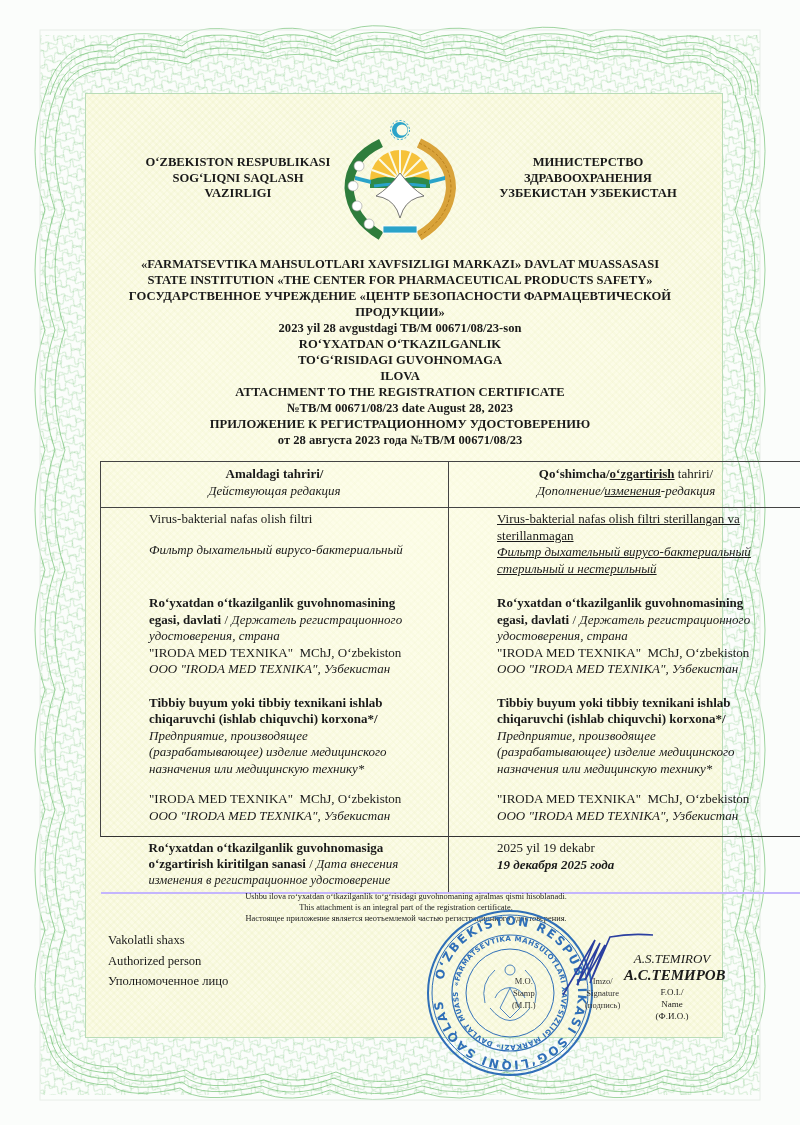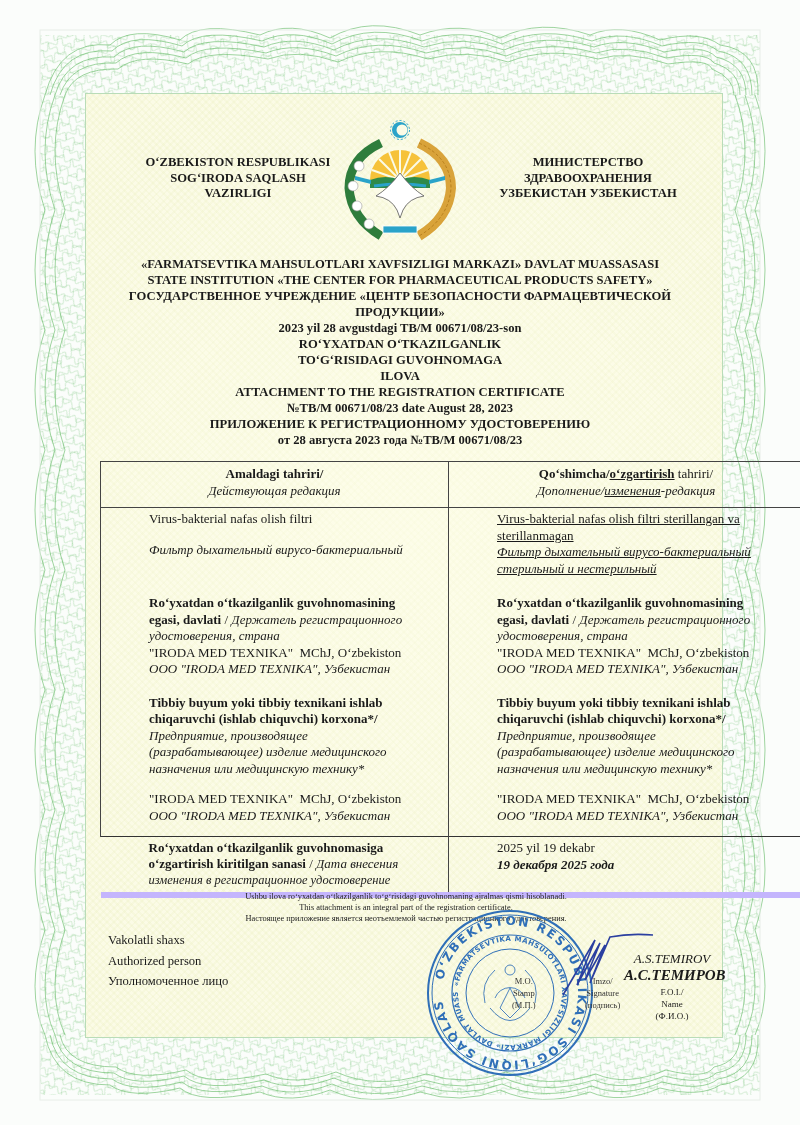--- a/index.html
+++ b/index.html
@@ -22,21 +22,21 @@
   .title-block { position:absolute; left:100px; top:256px; width:600px; text-align:center;
            font-weight:bold; font-size:12.6px; line-height:16px; }
   .title-block div { white-space:nowrap; }
   .tbl { position:absolute; left:100px; top:461px; width:704px; border-collapse:collapse;
          font-size:13px; }
   .tbl td { vertical-align:top; padding:3px 6px 4px 6px; line-height:16.5px; }
   .col1 { width:293px; }
   .tbl .hdr-cell { text-align:center; border:1px solid #444; padding:4px 6px 8px 6px; height:30px; }
   .tbl .body-row td { border-left:1px solid #444; border-right:1px solid #444;padding-left:48px; }
   .tbl .row-first td { border-top:1px solid #444; }
-  .tbl .last-row td { border-top:1.5px solid #333; border-bottom:6px solid #c4b5fd;margin-top:48px; }
+  .tbl .last-row td { border-top:1.5px solid #333; border-bottom:2px solid #c4b5fd;margin-top:48px; }
   .tbl .last-row td.c1 { border-left:none; }
   .tbl .last-row td.c2 { border-right:none; text-align:left; }
   .b { font-weight:bold; }
   .i { font-style:italic; }
   .u { text-decoration:underline; }
   .gap { height:14px; }
   .note { position:absolute; left:100px; top:891px; width:612px; text-align:center;
           font-size:8.4px; line-height:11px; color:#222; }
   .auth { position:absolute; left:108px; top:930px; font-size:12.6px; line-height:20.5px; }
   .sign-name { position:absolute; left:624px; top:951px; text-align:center; width:96px; }
@@ -80,21 +80,21 @@
     <path d="M745 95 Q765 150 745 210 Q765 270 745 330 Q765 390 745 450 Q765 510 745 570 Q765 630 745 690 Q765 750 745 810 Q765 870 745 930 Q765 990 745 1035"></path>
     <path d="M735 95 Q755 150 735 210 Q755 270 735 330 Q755 390 735 450 Q755 510 735 570 Q755 630 735 690 Q755 750 735 810 Q755 870 735 930 Q755 990 735 1035"></path>
   </g>
   <rect x="40" y="30" width="720" height="1070" fill="none" stroke="#e8eee8" stroke-width="1"></rect>
 </svg>
 
 <div class="panel"></div>
 
 <div class="hdr-left">
   <div>O‘ZBEKISTON RESPUBLIKASI</div>
-  <div>SOG‘IRODA SAQLASH</div>
+  <div>SOG‘LIQNI SAQLASH</div>
   <div>VAZIRLIGI</div>
 </div>
 <div class="hdr-right">
   <div>МИНИСТЕРСТВО</div>
   <div>ЗДРАВООХРАНЕНИЯ</div>
   <div>УЗБЕКИСТАН УЗБЕКИСТАН</div>
 </div>
 
 <svg class="emblem" viewBox="0 0 118 128">
 

